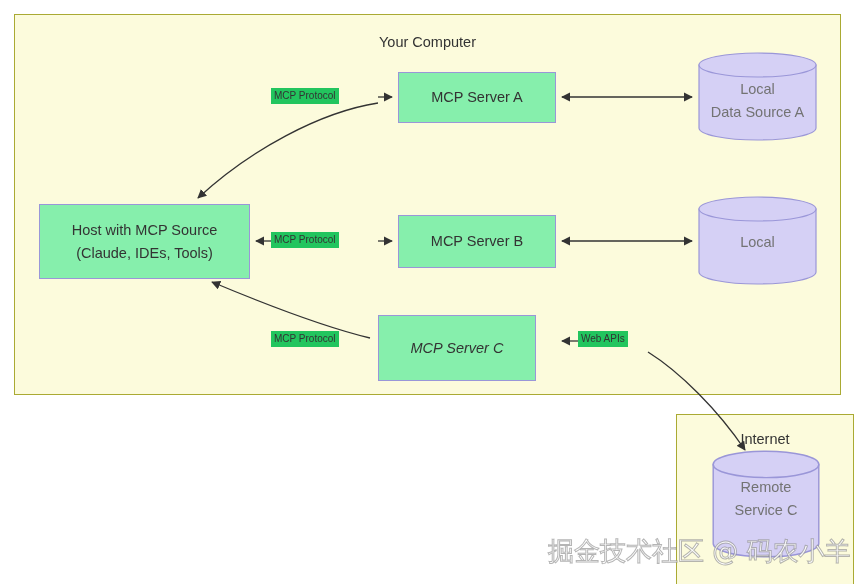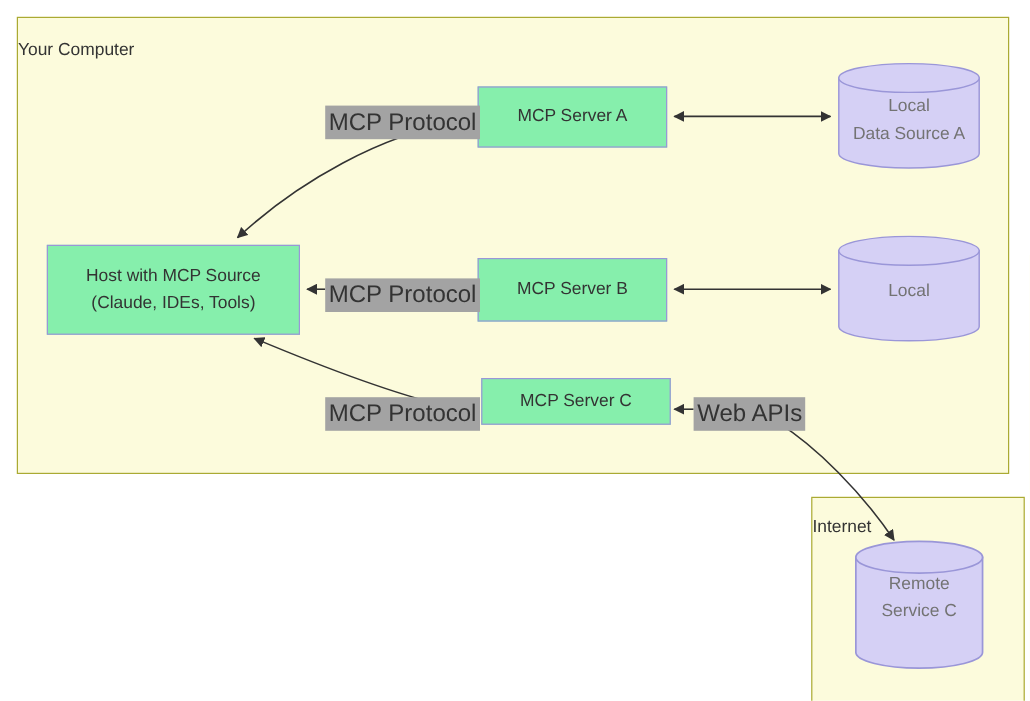--- a/index.html
+++ b/index.html
@@ -40,20 +40,21 @@
     left: 676px;
     top: 414px;
     width: 178px;
     height: 178px;
   }
   .group-title {
     position: absolute;
     font-size: 14.5px;
     color: #333333;
     white-space: nowrap;
+    text-align: center;
     line-height: 1;
   }
   #title-your-computer {
     left: 0;
     right: 0;
     top: 20px;
   }
   #title-internet {
     left: 0;
     right: 0;
@@ -87,24 +88,25 @@
     width: 158px;
     height: 51px;
   }
   #node-server-b {
     left: 398px;
     top: 215px;
     width: 158px;
     height: 53px;
   }
   #node-server-c {
-    left: 401px;
+    left: 378px;
     top: 315px;
     width: 158px;
-    height: 39px;
+    height: 66px;
+    font-style: italic;
   }
 
   
   .node-cyl {
     position: absolute;
     box-sizing: border-box;
   }
   .node-cyl .cyl-body {
     position: absolute;
     inset: 0;
@@ -137,23 +139,23 @@
   #node-remote-c {
     left: 712px;
     top: 450px;
     width: 108px;
     height: 90px;
   }
 
   
   .edge-label {
     position: absolute;
-    background: #a3a3a3;
+    background: #22c55e;
     color: #333333;
-    font-size: 20px;
+    font-size: 10px;
     line-height: 1.2;
     padding: 2px 3px;
     white-space: nowrap;
     box-sizing: border-box;
     text-align: center;
   }
   #label-proto-a { left: 271px; top: 88px; }
   #label-proto-b { left: 271px; top: 232px; }
   #label-proto-c { left: 271px; top: 331px; }
   #label-web-apis { left: 578px; top: 331px; }
@@ -277,14 +279,15 @@
       <div>Remote</div>
       <div>Service C</div>
     </div>
   </div>
 
   <div class="edge-label" id="label-proto-a">MCP Protocol</div>
   <div class="edge-label" id="label-proto-b">MCP Protocol</div>
   <div class="edge-label" id="label-proto-c">MCP Protocol</div>
   <div class="edge-label" id="label-web-apis">Web APIs</div>
 
+  <div id="watermark">掘金技术社区 @ 码农小羊</div>
 
 </div>
 
 </body></html>

